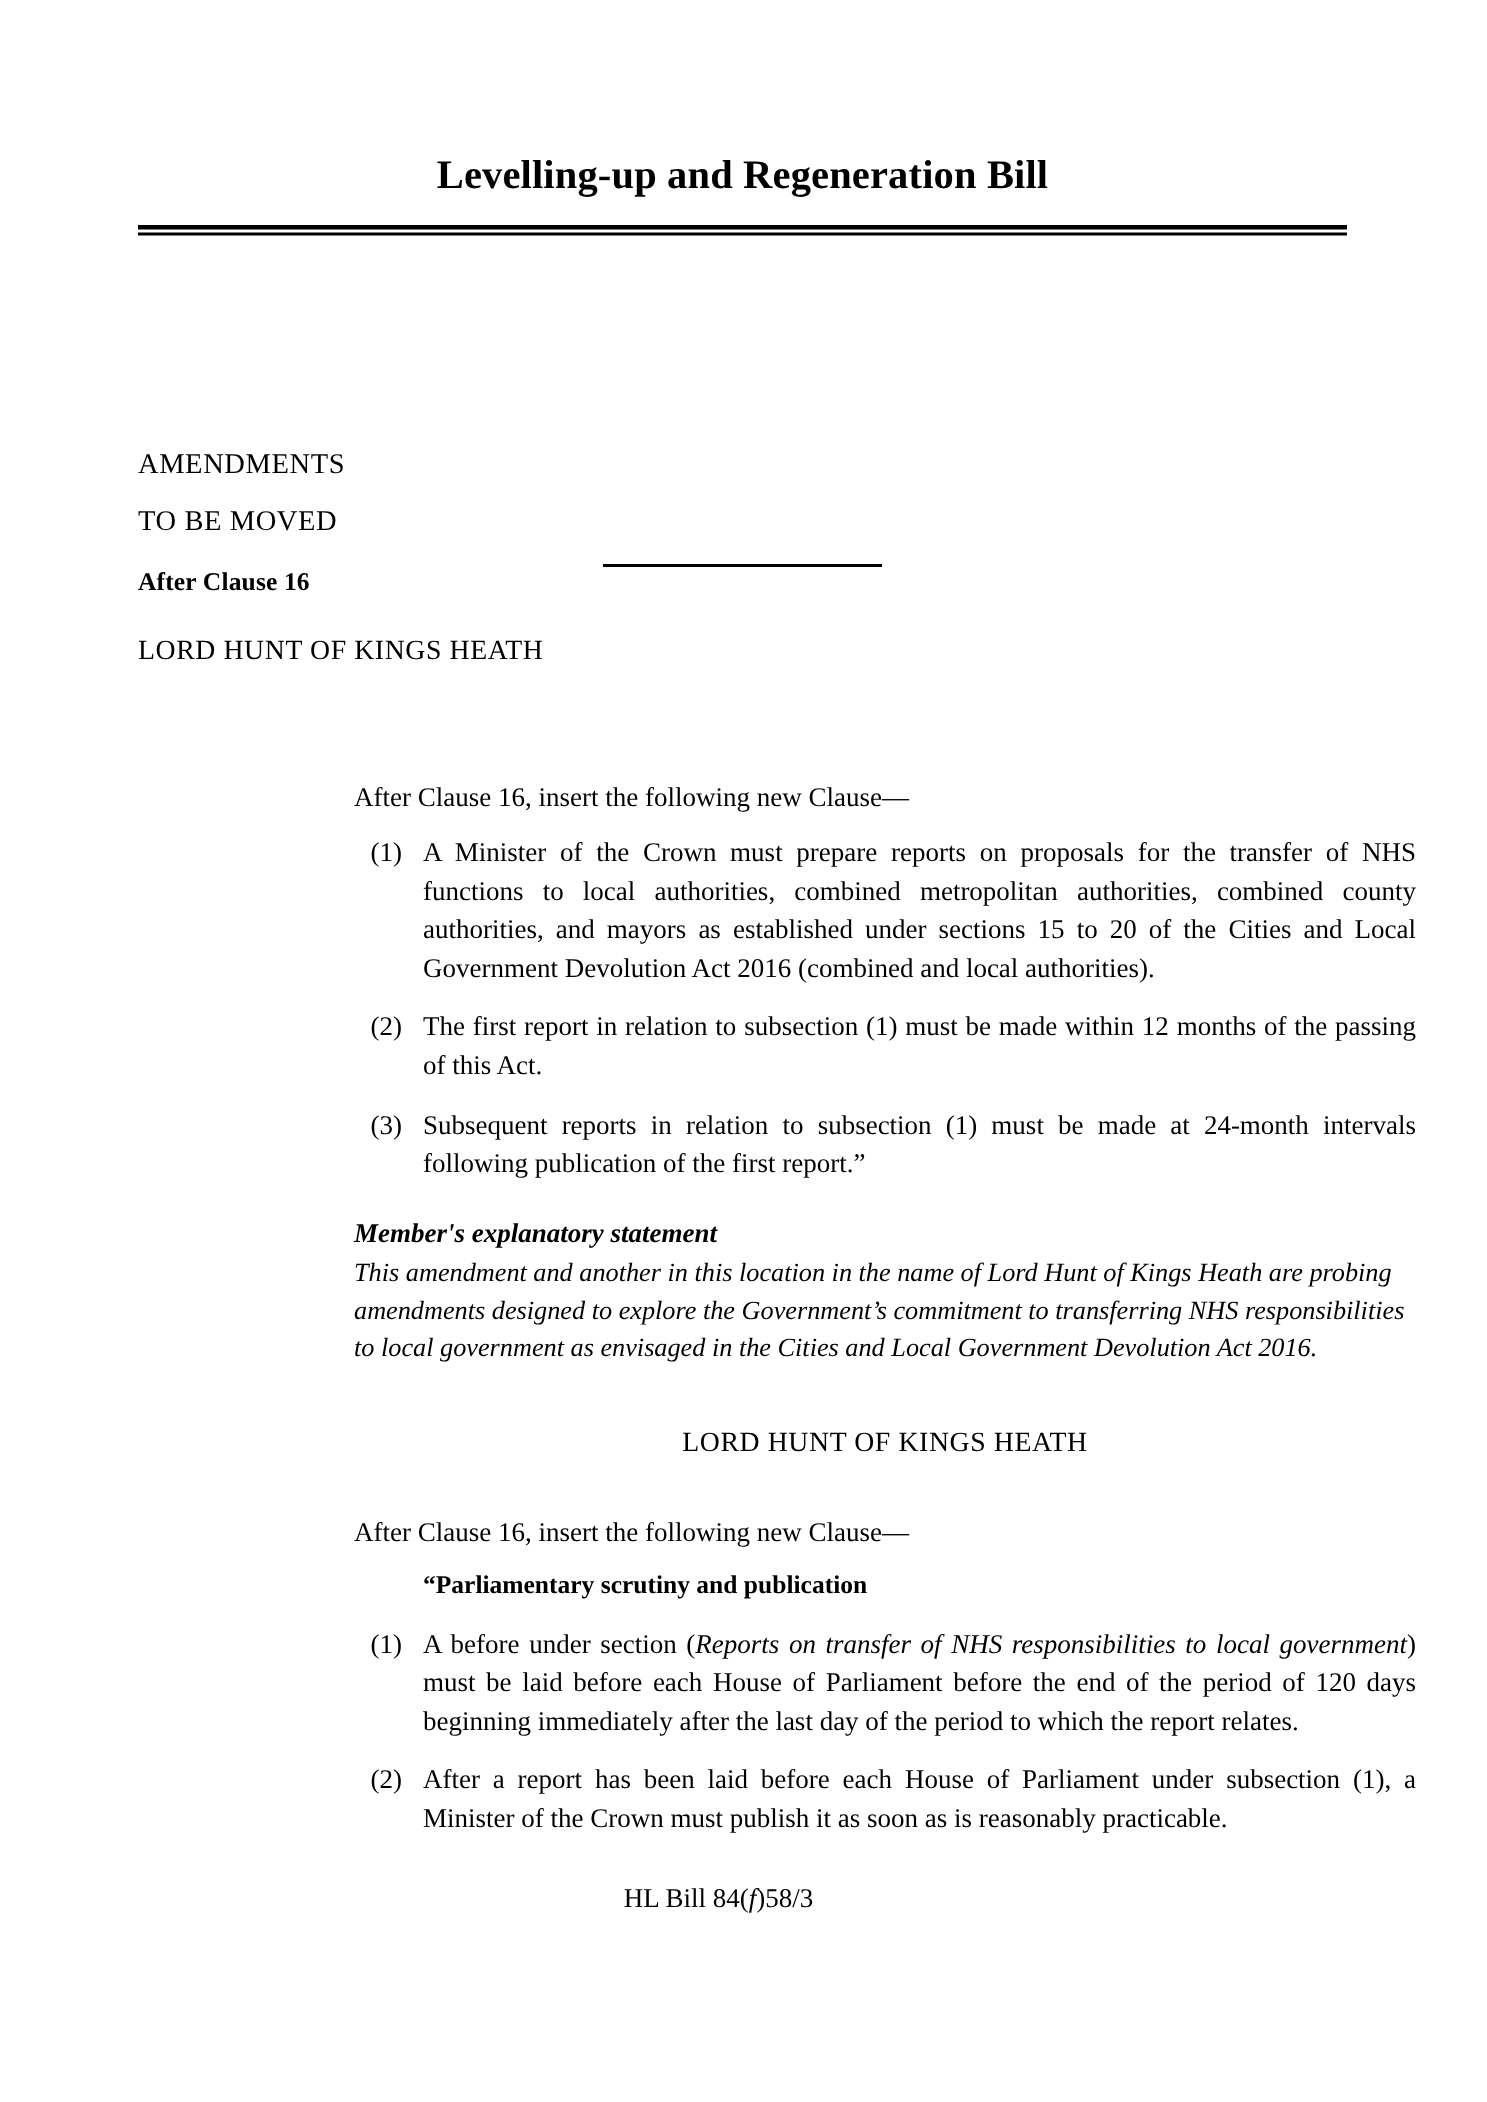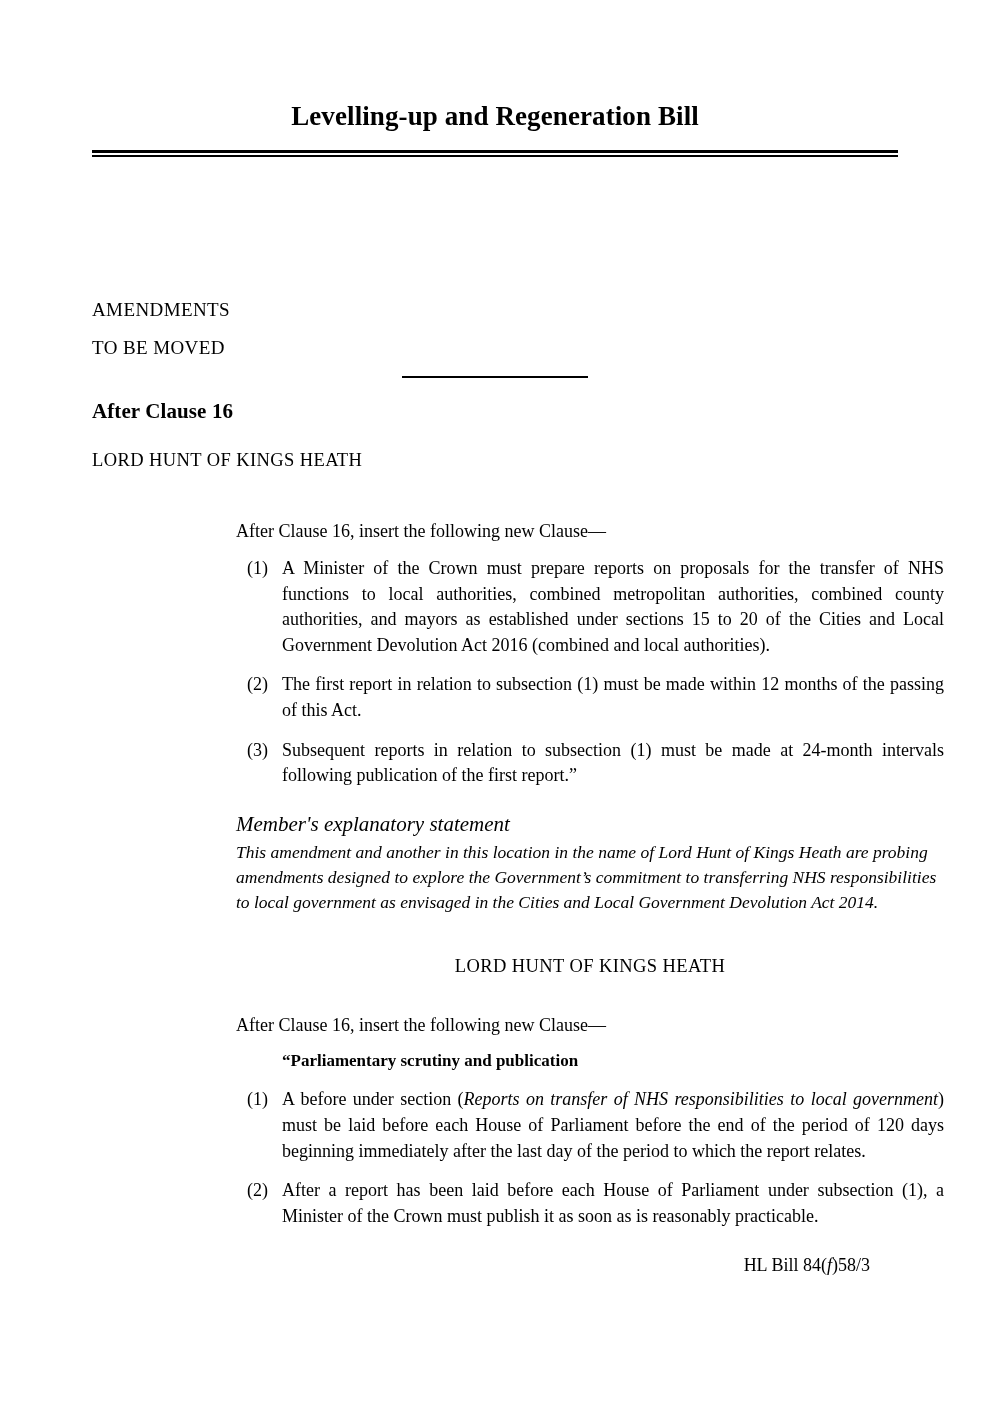--- a/index.html
+++ b/index.html
@@ -74,23 +74,22 @@
   .head-line.wide {
     letter-spacing: 0.3px;
   }
   .short-rule {
     width: 186px;
     height: 1.6px;
     background: #000;
     margin: 14px auto 0 auto;
   }
   .clause-marker {
-    font-size: 21px;
-    font-weight: bold;
-    margin-top: 21px;
+    font-size: 17px;
+    font-weight: bold;
     letter-spacing: 0.1px;
     font-family: Liberation Serif, serif;
   }
   .sponsor {
     font-size: 18.5px;
     letter-spacing: 0.4px;
     margin-top: 26px;
   }
 
   
@@ -136,23 +135,23 @@
     text-align: justify;
     text-justify: inter-word;
     hyphens: none;
   }
 
   .explanatory {
     margin-top: 22px;
     margin-bottom: 0;
   }
   .explan-title {
-    font-size: 21px;
+    font-size: 18px;
     font-style: italic;
-    font-weight: normal;
+    font-weight: bold;
     margin: 0 0 2px 0;
     line-height: 1.3;
   }
   .explan-body {
     font-size: 17.5px;
     font-style: italic;
     line-height: 1.43;
     margin: 0;
     text-align: left;
     max-width: 706px;
@@ -165,21 +164,21 @@
     margin: 41px 0 0 0;
   }
 
   
   .footer {
     position: absolute;
     left: 88px;
     right: 88px;
     top: 1255px;
     display: flex;
-    justify-content: flex-end;
+    justify-content: center;
     align-items: baseline;
     font-size: 18px;
   }
   .footer .ital {
     font-style: italic;
   }
 </style>
 </head>
 <body>
 
@@ -218,21 +217,21 @@
         <div class="subsec-text">The first report in relation to subsection (1) must be made within 12 months of the passing of this Act.</div>
       </div>
 
       <div class="subsec">
         <div class="subsec-num">(3)</div>
         <div class="subsec-text">Subsequent reports in relation to subsection (1) must be made at 24-month intervals following publication of the first report.”</div>
       </div>
 
       <div class="explanatory">
         <p class="explan-title">Member's explanatory statement</p>
-        <p class="explan-body">This amendment and another in this location in the name of Lord Hunt of Kings Heath are probing amendments designed to explore the Government’s commitment to transferring NHS responsibilities to local government as envisaged in the Cities and Local Government Devolution Act 2014.</p>
+        <p class="explan-body">This amendment and another in this location in the name of Lord Hunt of Kings Heath are probing amendments designed to explore the Government’s commitment to transferring NHS responsibilities to local government as envisaged in the Cities and Local Government Devolution Act 2016.</p>
       </div>
     </div>
 
     <div>
       <p class="sponsor-inline">LORD HUNT OF KINGS HEATH</p>
 
       <p class="lead-line" style="margin-top:36px;"><span>After Clause 16, insert the following new Clause</span><span class="dash">—</span></p>
 
       <p class="clause-heading">“Parliamentary scrutiny and publication</p>
 

